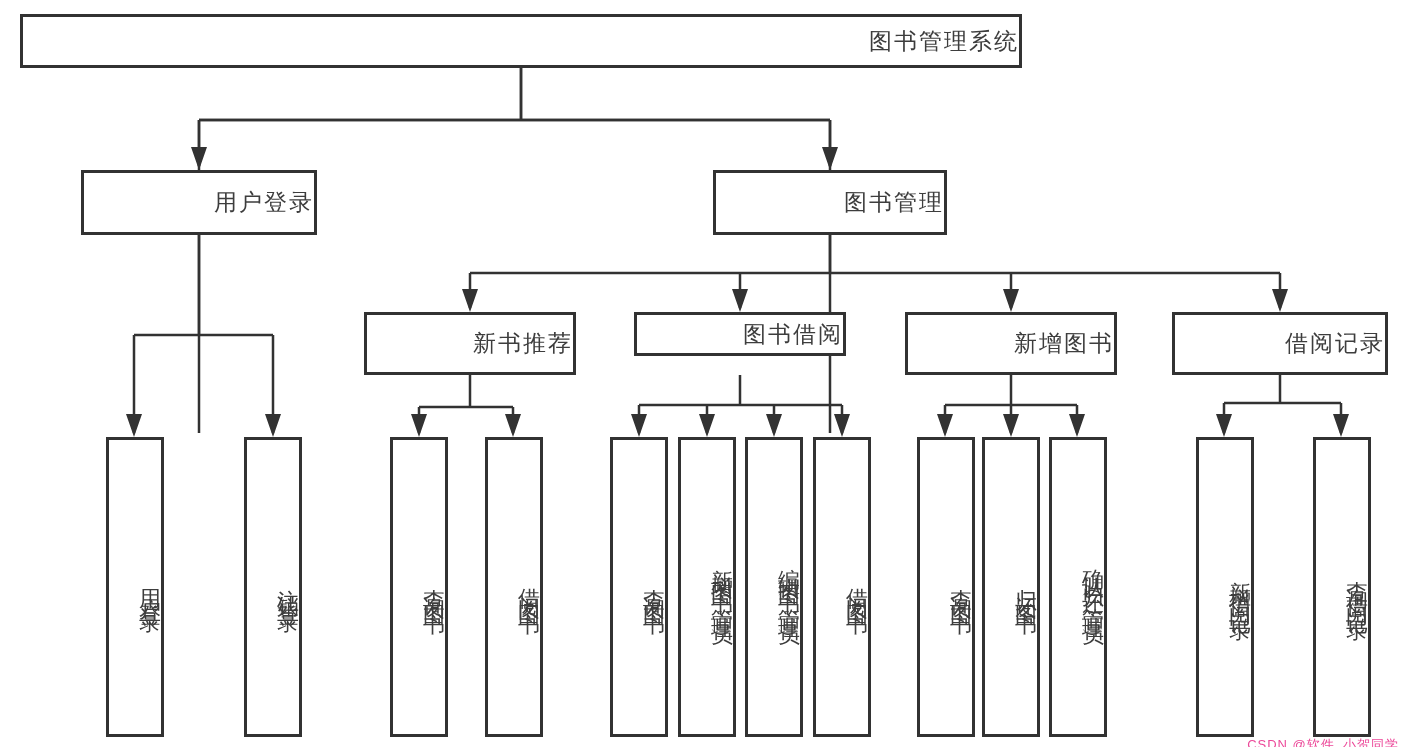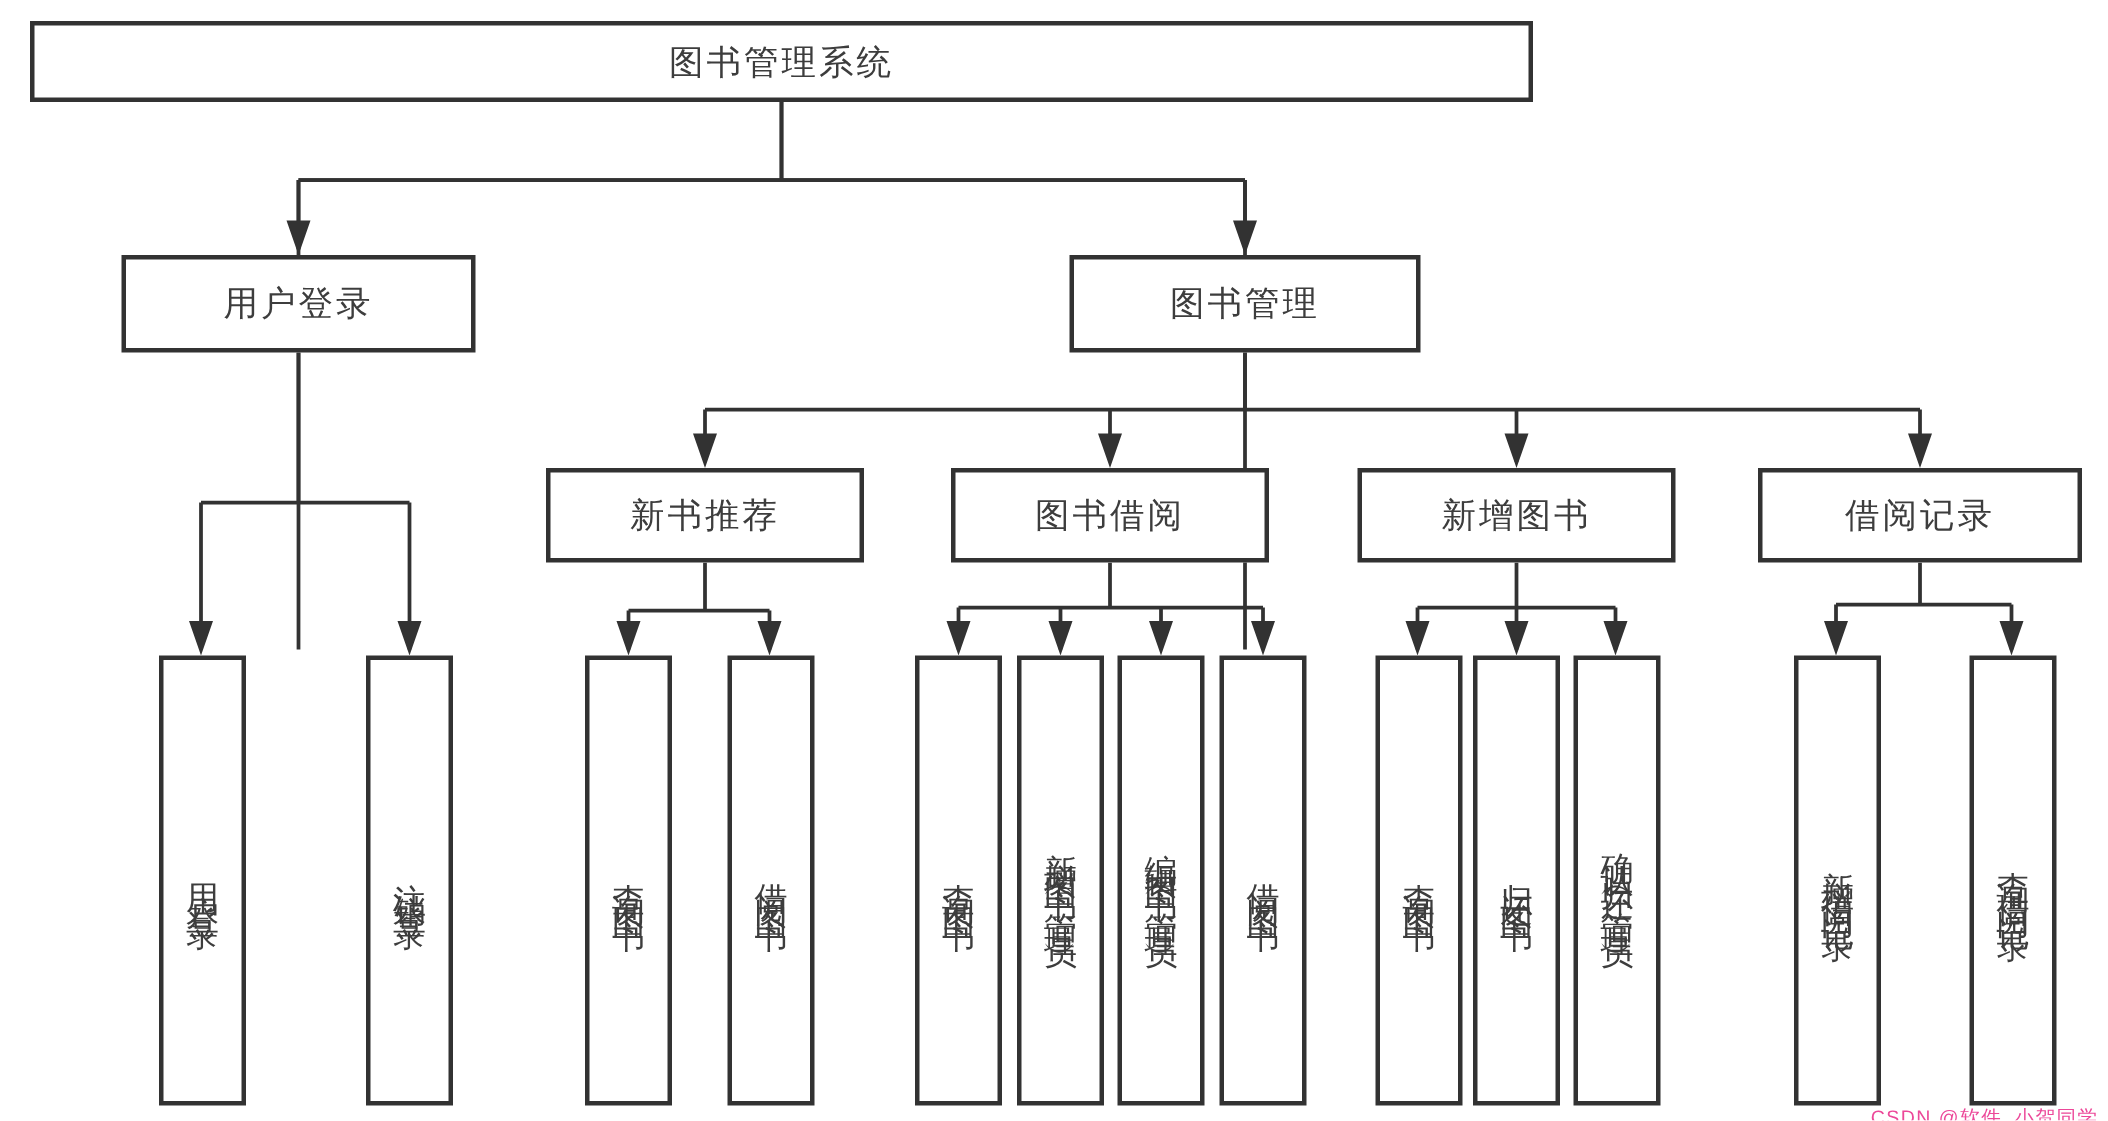--- a/index.html
+++ b/index.html
@@ -22,21 +22,21 @@
     height: 747px;
     pointer-events: none;
   }
   .node {
     position: absolute;
     box-sizing: border-box;
     border: 3px solid #323232;
     background: #ffffff;
     display: flex;
     align-items: center;
-    justify-content: center;
+    justify-content: flex-end;
     color: #3d3d3d;
   }
   .hnode {
     font-size: 23px;
     letter-spacing: 2px;
     white-space: nowrap;
   }
   .vnode .vtext {
     writing-mode: vertical-rl;
     text-orientation: mixed;
@@ -92,21 +92,21 @@
   <div class="node hnode" style="left:81px; top:170px; width:236px; height:65px;">
     <span>用户登录</span>
   </div>
   <div class="node hnode" style="left:713px; top:170px; width:234px; height:65px;">
     <span>图书管理</span>
   </div>
 
   <div class="node hnode" style="left:364px; top:312px; width:212px; height:63px;">
     <span>新书推荐</span>
   </div>
-  <div class="node hnode" style="left:634px; top:312px; width:212px; height:63px;">
+  <div class="node hnode" style="left:634px; top:312px; width:212px; height:44px;">
     <span>图书借阅</span>
   </div>
   <div class="node hnode" style="left:905px; top:312px; width:212px; height:63px;">
     <span>新增图书</span>
   </div>
   <div class="node hnode" style="left:1172px; top:312px; width:216px; height:63px;">
     <span>借阅记录</span>
   </div>
 
   <div class="node vnode l4" style="left:106px;">

